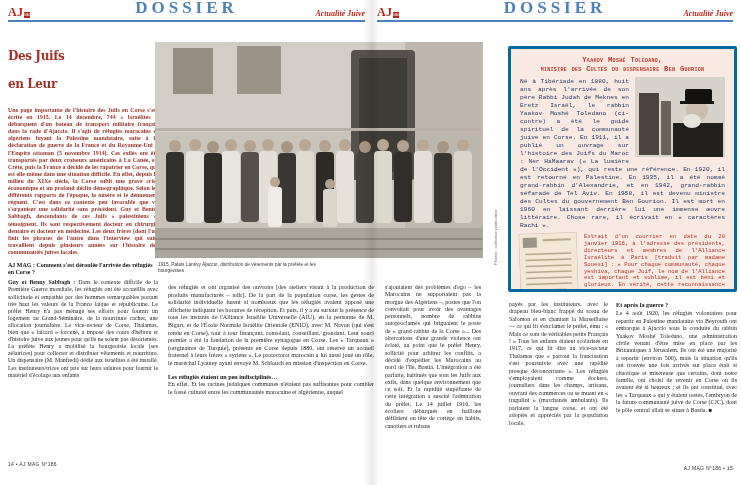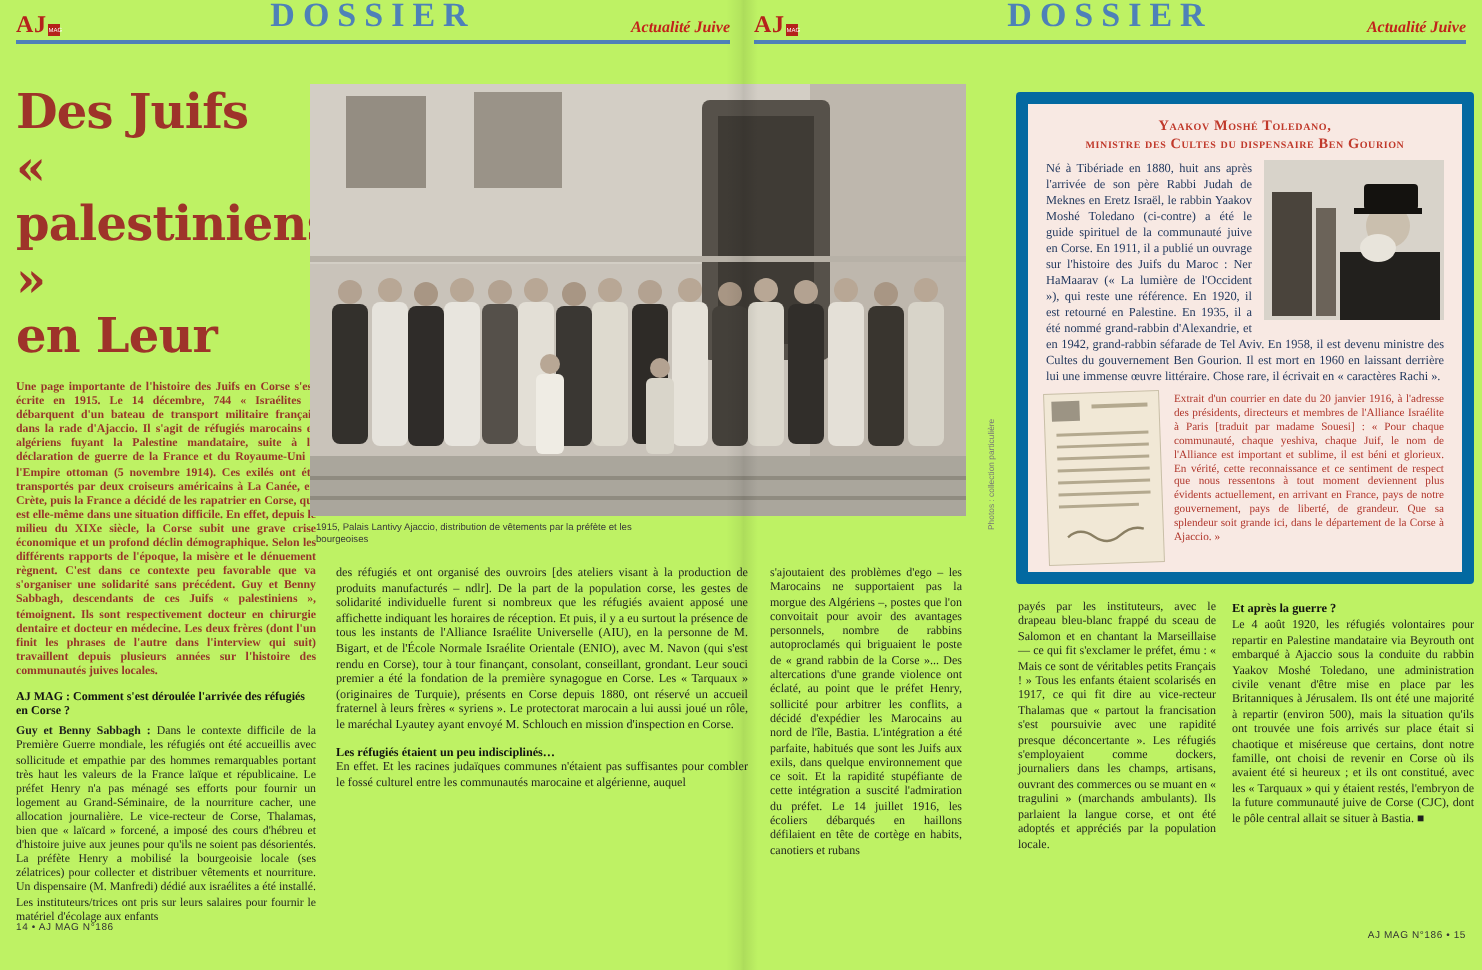--- a/index.html
+++ b/index.html
@@ -1,37 +1,37 @@
 <!DOCTYPE html>
 <html><head>
 <meta charset="utf-8">
 <style>
   * { margin:0; padding:0; box-sizing:border-box; }
   body { background:#e8e8e8; }
-  .sheet{ position:relative; width:741px; height:485px; background:#bef264;
+  .sheet{ position:relative; width:741px; height:485px; background:#ffffff;
           font-family:"Liberation Serif", serif; overflow:hidden; margin:0 auto; }
 
   
   .hdr{ position:absolute; top:5px; height:17px; border-bottom:2px solid #4e81b8; }
   .hdr-left{ left:8px;  width:357px; }
   .hdr-right{ left:377px; width:356px; }
   .brand{ position:absolute; left:0; bottom:2px; display:flex; align-items:flex-end; }
   .brand-txt{ font-family:"Liberation Serif", serif; font-weight:bold; font-size:12px;
               line-height:12px; color:#b5221b; letter-spacing:.3px; }
   .brand-badge{ width:6px; height:6px; background:#b5221b; color:#fff; font-family:"Liberation Sans",sans-serif;
                 font-size:3px; line-height:6px; text-align:center; margin-left:1px; }
   .section{ position:absolute; left:50%; transform:translateX(-50%); bottom:2px;
             font-family:Liberation Serif, serif; font-weight:bold; font-size:17px;
             color:#4e81b8; letter-spacing:4px; }
   .masthead{ position:absolute; right:0; bottom:2px; font-weight:bold; font-style:italic;
              font-size:8px; color:#c1231b; }
 
   
   .left-col{ position:absolute; left:8px; top:42px; width:150px; }
-  .headline{ color:#9e332a; font-weight:bold; font-size:24px; line-height:28px;
+  .headline{ color:#9e332a; font-weight:bold; font-size:12px; line-height:28px;
              letter-spacing:-0.4px; font-family:"DejaVu Serif", serif; }
   .standfirst{ margin-top:9px; color:#97352b; font-weight:bold; font-size:5.9px;
                line-height:7.1px; text-align:justify; }
   .question{ margin-top:6px; color:#141414; font-weight:bold; font-size:6px; line-height:7.2px; }
   .answer{ margin-top:3px; color:#1f1f1f; font-size:5.9px; line-height:7.1px; text-align:justify; }
   .bold{ font-weight:bold; }
 
   .photo{ position:absolute; left:155px; top:42px; width:328px; height:216px; }
   .caption{ position:absolute; left:158px; top:262px; width:172px;
             font-family:"Liberation Sans", sans-serif; font-size:4.8px; line-height:6.2px; color:#3a3a3a; }
@@ -47,22 +47,22 @@
                 font-size:5px; color:#333; letter-spacing:.3px; }
   .footer-right{ position:absolute; right:8px; top:465px; font-family:"Liberation Sans",sans-serif;
                  font-size:5px; color:#333; letter-spacing:.3px; }
 
   
   .v-credit{ position:absolute; left:493px; top:55px; height:210px;
              writing-mode:vertical-rl; transform:rotate(180deg);
              font-family:"Liberation Sans",sans-serif; font-size:4.2px; color:#777; }
 
   .sidebar{ position:absolute; left:508px; top:46px; width:229px; height:246px;
-            background:#f8e9e3; border:6px solid #0369a1; border-radius:2px;
-            padding:7px 9px; overflow:hidden; font-family:Liberation Serif, serif; }
+            background:#f8e9e3; border:3px solid #0369a1; border-radius:2px;
+            padding:7px 9px; overflow:hidden; font-family:Liberation Mono, monospace; }
   .sb-title{ text-align:center; color:#c0392b; font-weight:bold; font-size:7.2px;
              line-height:9px; font-variant:small-caps; letter-spacing:.3px; }
   .sb-photo{ float:right; width:90px; height:80px; margin:3px 0 3px 6px; }
   .sb-body{ margin-top:4px; color:#23395f; font-size:6.2px; line-height:8px; text-align:justify; }
   .sb-letter{ float:left; width:58px; height:86px; margin:3px 6px 0 0; transform:rotate(-2deg); }
   .sb-quote{ margin-top:4px; color:#b0362c; font-size:5.6px; line-height:6.9px; text-align:justify; }
 
   .col-a{ position:absolute; left:509px; top:301px; width:99px;
           font-size:6px; line-height:7.4px; color:#1f1f1f; text-align:justify; }
   .col-b{ position:absolute; left:616px; top:301px; width:121px;
@@ -91,21 +91,20 @@
       <span class="brand-txt">AJ</span>
       <span class="brand-badge">MAG</span>
     </span>
     <span class="section">DOSSIER</span>
     <span class="masthead">Actualité Juive</span>
   </div>
 
   <div class="left-col">
     <div class="headline">
       <div>Des Juifs</div>
-      <div>« palestiniens »</div>
       <div>en Leur</div>
     </div>
     <p class="standfirst">Une page importante de l'histoire des Juifs en Corse s'est écrite en 1915. Le 14 décembre, 744 « Israélites » débarquent d'un bateau de transport militaire français dans la rade d'Ajaccio. Il s'agit de réfugiés marocains et algériens fuyant la Palestine mandataire, suite à la déclaration de guerre de la France et du Royaume-Uni à l'Empire ottoman (5 novembre 1914). Ces exilés ont été transportés par deux croiseurs américains à La Canée, en Crète, puis la France a décidé de les rapatrier en Corse, qui est elle-même dans une situation difficile. En effet, depuis le milieu du XIXe siècle, la Corse subit une grave crise économique et un profond déclin démographique. Selon les différents rapports de l'époque, la misère et le dénuement règnent. C'est dans ce contexte peu favorable que va s'organiser une solidarité sans précédent. Guy et Benny Sabbagh, descendants de ces Juifs « palestiniens », témoignent. Ils sont respectivement docteur en chirurgie dentaire et docteur en médecine. Les deux frères (dont l'un finit les phrases de l'autre dans l'interview qui suit) travaillent depuis plusieurs années sur l'histoire des communautés juives locales.</p>
     <p class="question">AJ MAG : Comment s'est déroulée l'arrivée des réfugiés en Corse ?</p>
     <p class="answer"><span class="bold">Guy et Benny Sabbagh :</span><span> Dans le contexte difficile de la Première Guerre mondiale, les réfugiés ont été accueillis avec sollicitude et empathie par des hommes remarquables portant très haut les valeurs de la France laïque et républicaine. Le préfet Henry n'a pas ménagé ses efforts pour fournir un logement au Grand-Séminaire, de la nourriture cacher, une allocation journalière. Le vice-recteur de Corse, Thalamas, bien que « laïcard » forcené, a imposé des cours d'hébreu et d'histoire juive aux jeunes pour qu'ils ne soient pas désorientés. La préfète Henry a mobilisé la bourgeoisie locale (ses zélatrices) pour collecter et distribuer vêtements et nourriture. Un dispensaire (M. Manfredi) dédié aux israélites a été installé. Les instituteurs/trices ont pris sur leurs salaires pour fournir le matériel d'écolage aux enfants</span></p>
   </div>
 
   <div class="photo">
     <svg width="328" height="216" viewBox="0 0 328 216">
       <rect x="0" y="0" width="328" height="216" fill="#c9c3ba"></rect>

